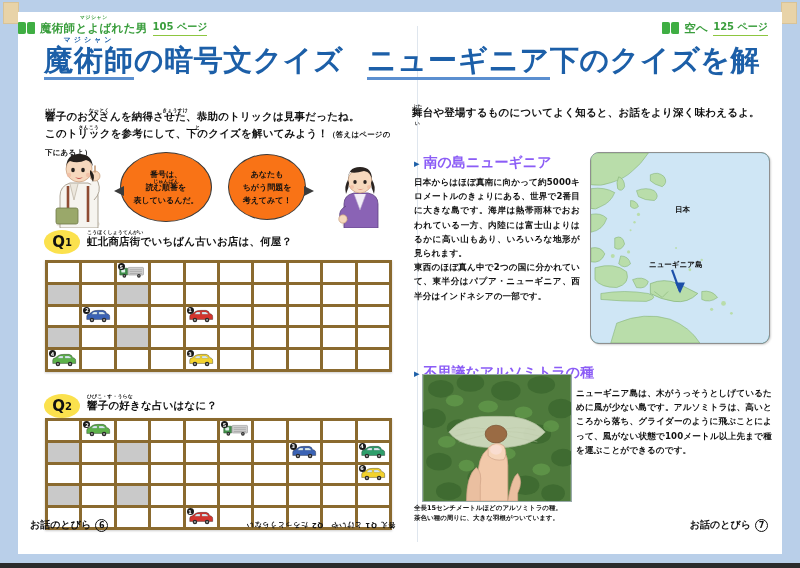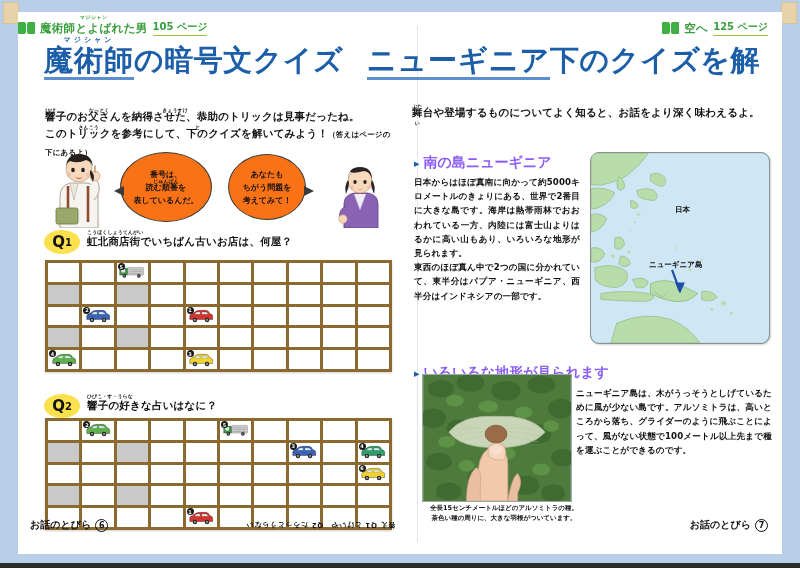--- a/index.html
+++ b/index.html
@@ -148,21 +148,21 @@
   .mlab-ng    { left:58px; top:107px; }
 
   
   .photo {
     position:absolute; left:22px; top:362px; width:150px; height:128px;
     overflow:hidden; border:1px solid #9aa;
   }
   .photo svg { width:100%; height:100%; display:block; }
   .photo-cap {
     position:absolute; left:14px; top:492px; width:180px;
-    font-size:6.5px; line-height:9.5px; color:#111; font-weight:bold;text-align:center;
+    font-size:6.5px; line-height:9.5px; color:#111; font-weight:bold;
   }
 
   
   .footer { position:absolute; bottom:22px; font-size:10px; font-weight:bold; color:#111; display:flex; align-items:center; gap:4px; }
   .footer-l { left:12px; }
   .footer-r { right:14px; }
   .pnum { width:13px; height:13px; border:1px solid #111; border-radius:50%; font-size:8px; display:flex; align-items:center; justify-content:center; }
 
   .answers {
     position:absolute; left:228px; bottom:24px; font-size:7px; font-weight:bold;
@@ -608,21 +608,21 @@
 
           <path d="M82 118 L90 140" stroke="#1c4fa8" stroke-width="2.2" fill="none"></path>
           <path d="M90 142 L85 131 L95 131 Z" fill="#1c4fa8"></path>
         </svg>
         <div class="maplabel mlab-japan">日本</div>
         <div class="maplabel mlab-ng">ニューギニア島</div>
       </div>
 
       <div class="sechead sechead-2">
         <span class="rb">
-          <span>いろいろな地形が見られます</span>
+          <span>不思議なアルソミトラの種</span>
         </span>
       </div>
 
       <div class="body-col col-2" style="left:176px;width:196px;top:374px;">
         <p>ニューギニア島は、木がうっそうとしげているために風が少ない島です。アルソミトラは、高いところから落ち、グライダーのように飛ぶことによって、風がない状態で100メートル以上先まで種を運ぶことができるのです。</p>
       </div>
 
       <div class="photo">
         <svg viewBox="0 0 150 128">
           <rect width="150" height="128" fill="#4e7a3c"></rect>

